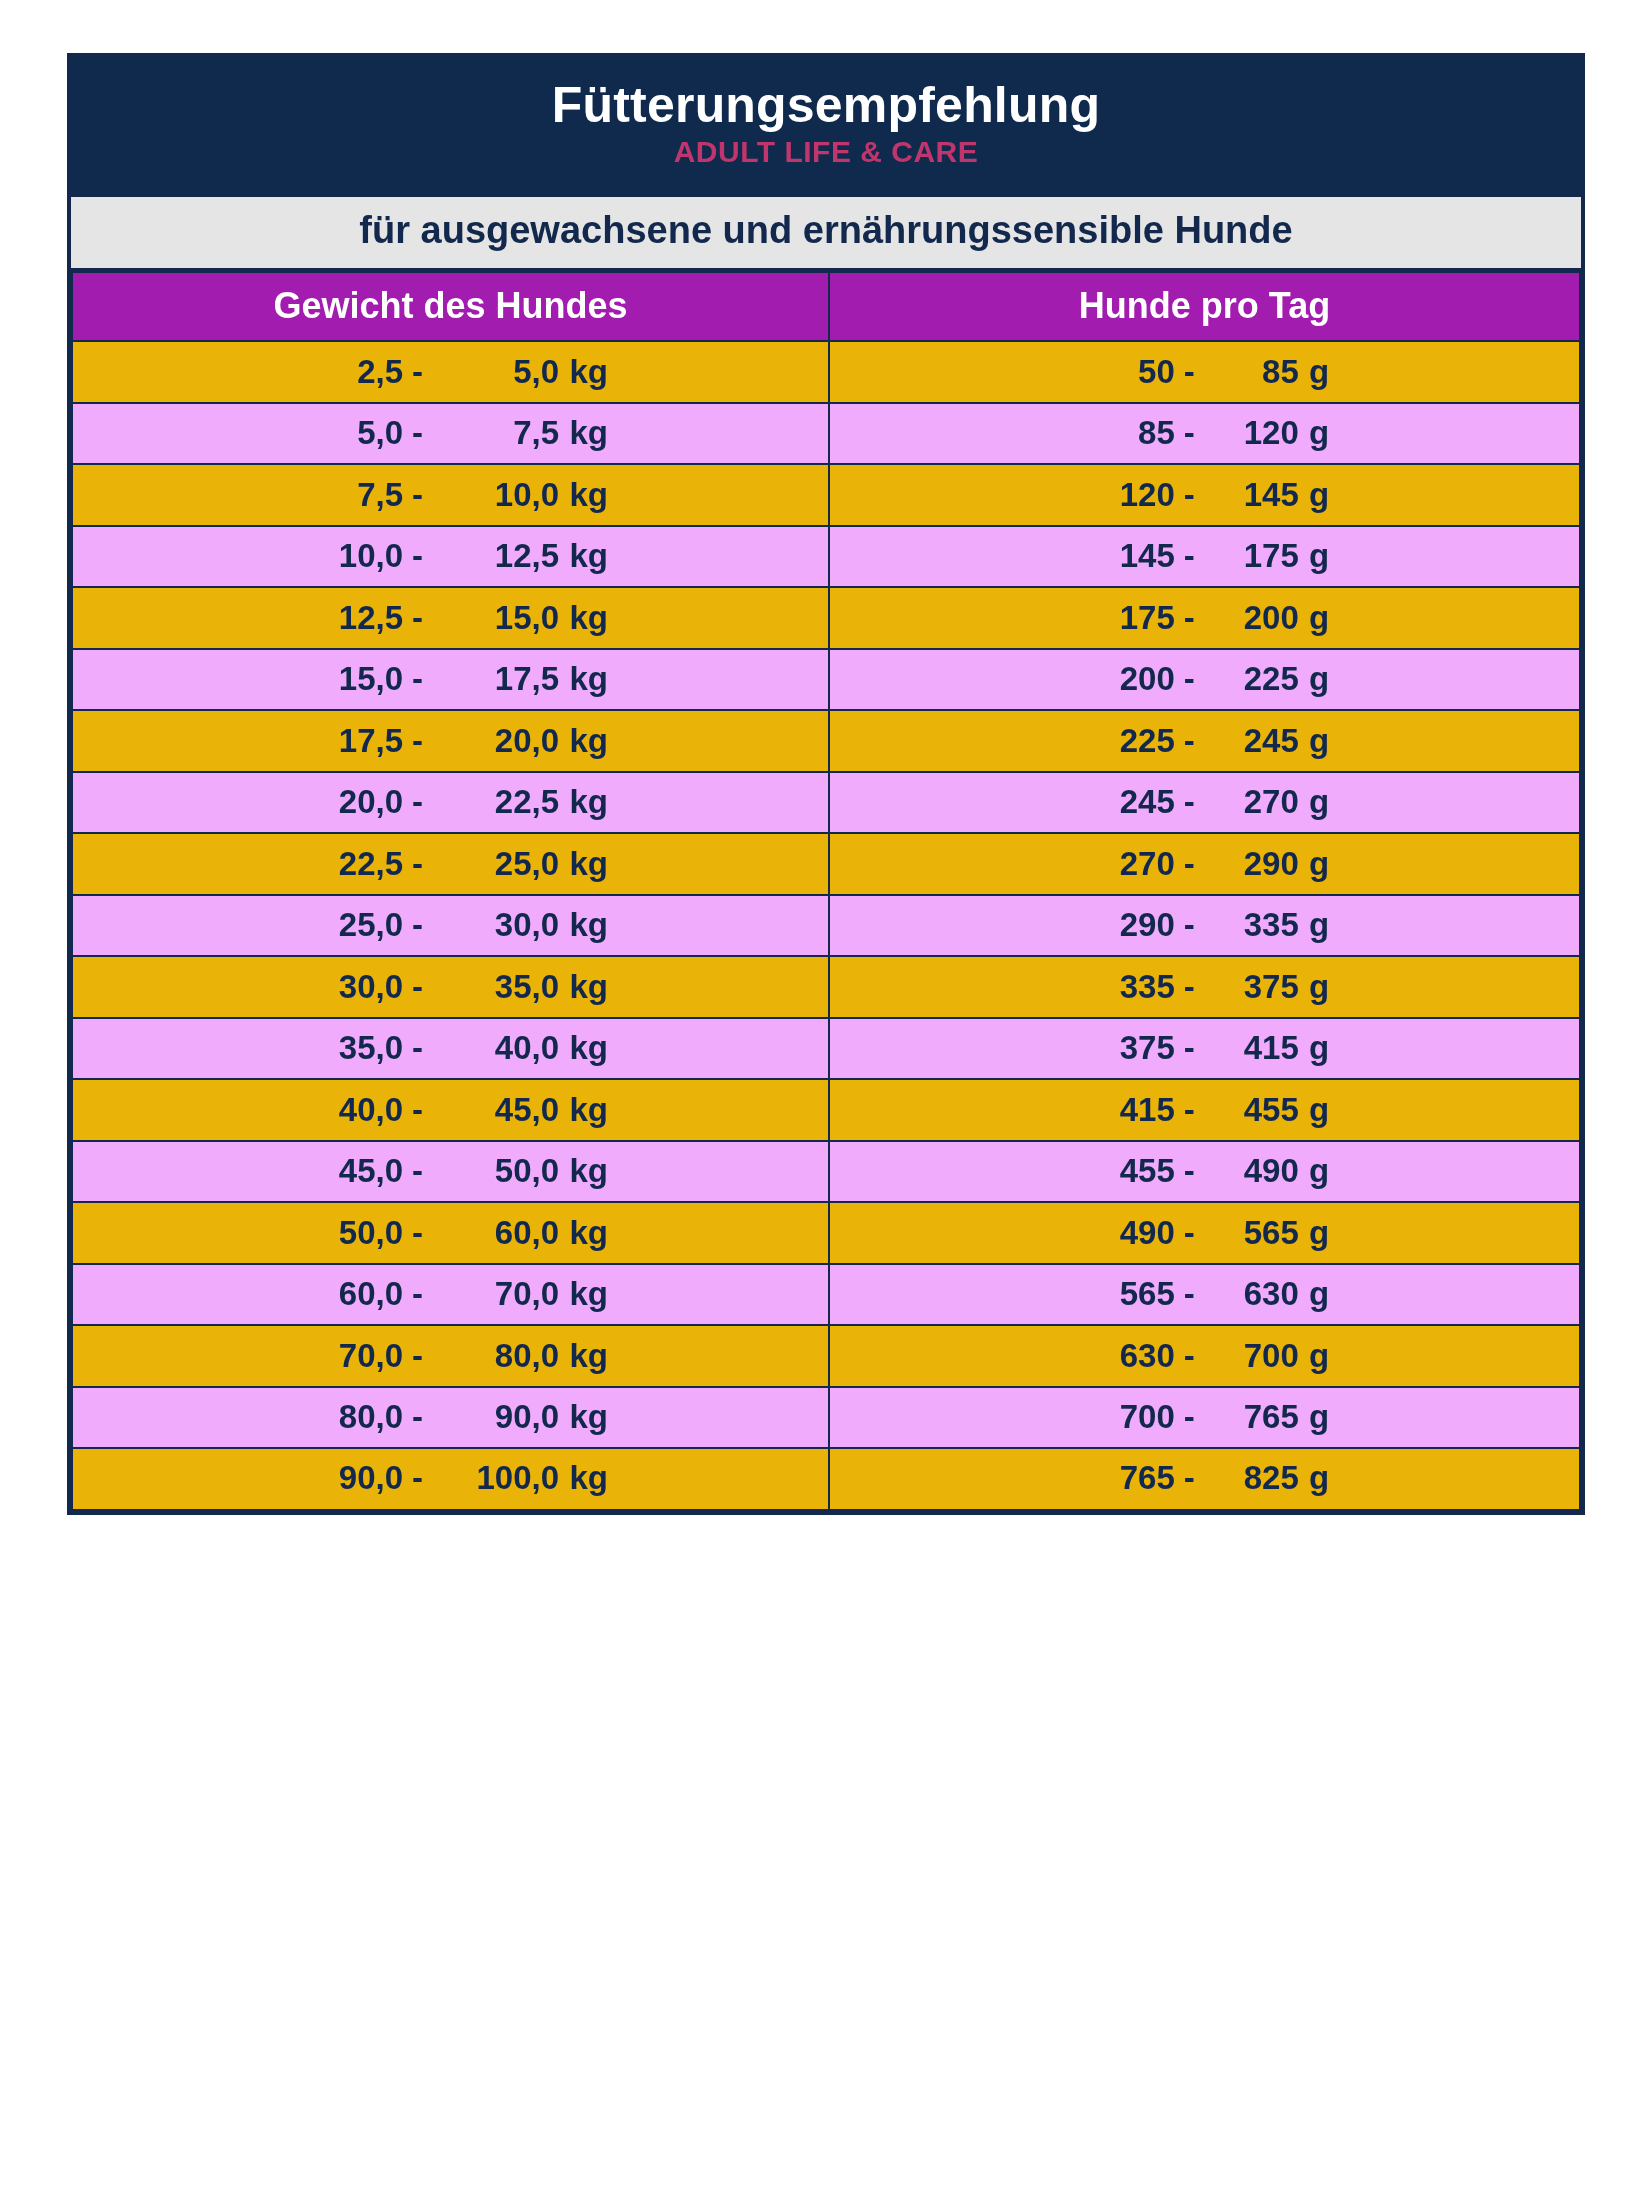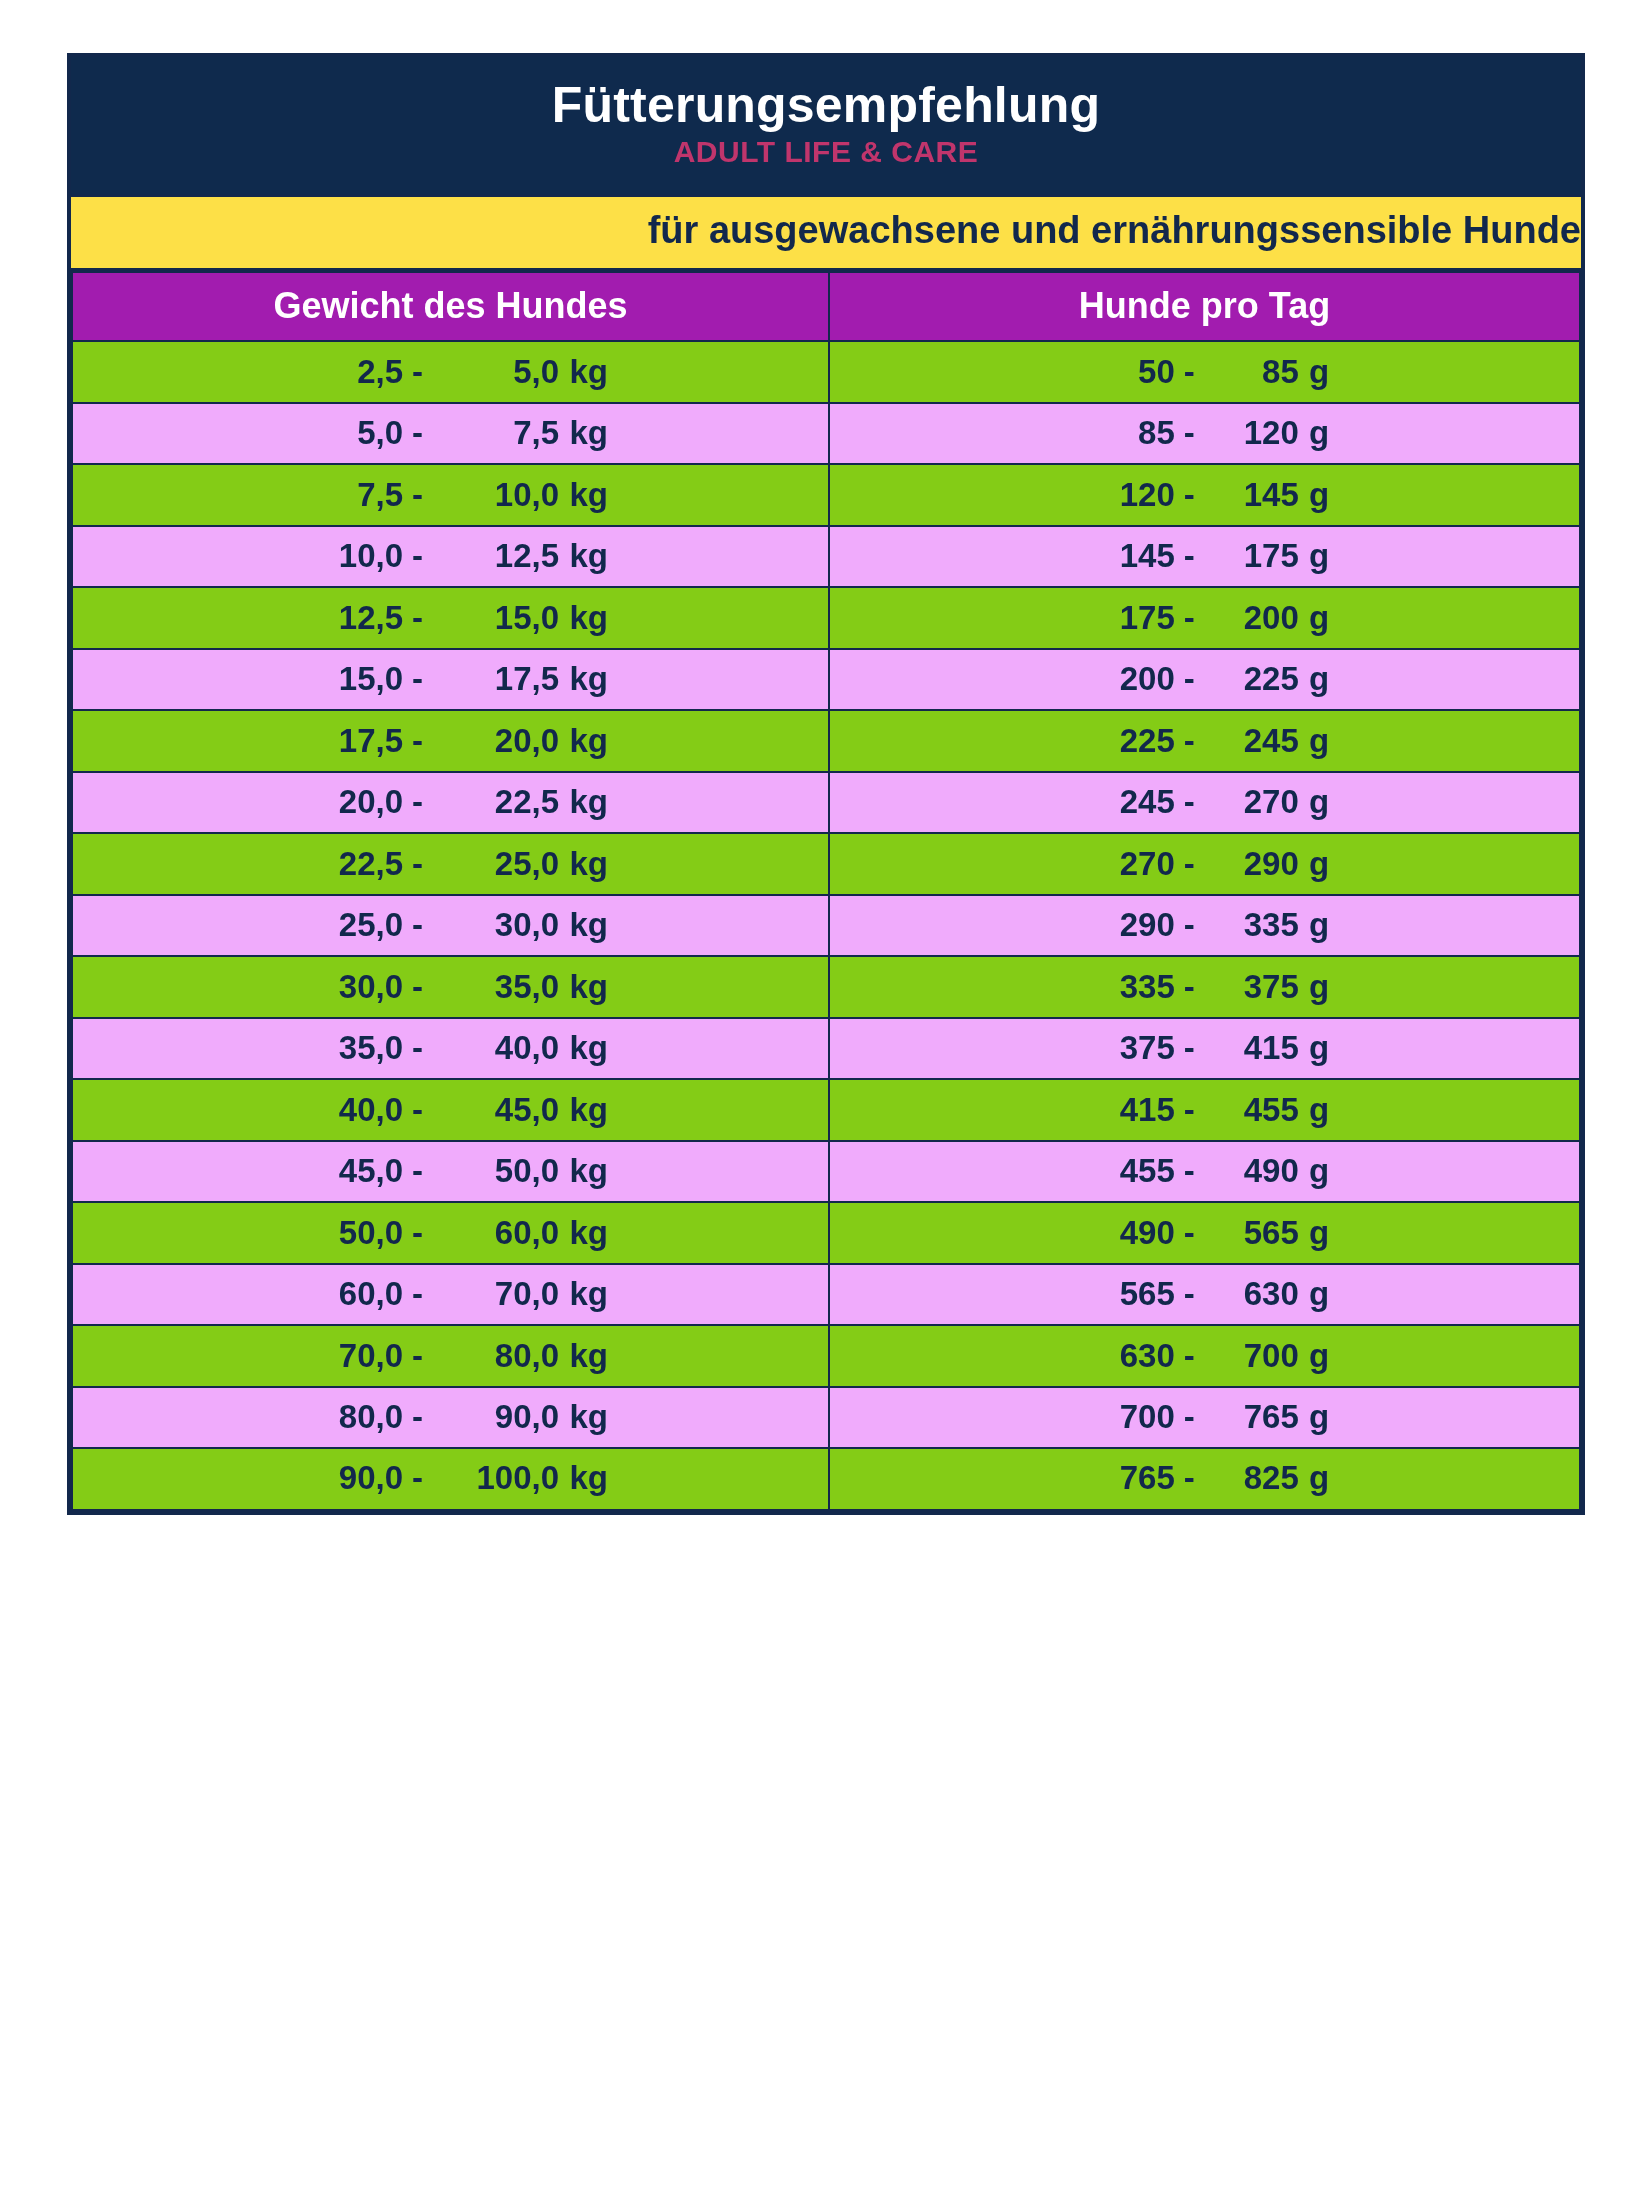--- a/index.html
+++ b/index.html
@@ -40,24 +40,24 @@
   .title-sub {
     color: #c0356c;
     font-size: 30px;
     font-weight: bold;
     line-height: 1.06;
     letter-spacing: 0.5px;
     margin-top: 3.4px;
   }
 
   .subtitle-block {
-    background: #fde047;
+    background: #e5e5e5;
     border-top: 3.4px solid #12284c;
     border-bottom: 3.4px solid #12284c;
-    text-align: right;
+    text-align: center;
     padding: 13.8px 0 15.5px 0;
   }
   .subtitle-text {
     color: #12284c;
     font-size: 38px;
     font-weight: bold;
     line-height: 1.1;
   }
 
   
@@ -80,21 +80,21 @@
   }
   table.feeding td {
     color: #12284c;
     font-size: 33px;
     font-weight: bold;
     padding: 10.3px 0 11.2px 0;
     border: 2.6px solid #12284c;
     text-align: center;
     white-space: pre;
   }
-  table.feeding tr.odd td { background: #84cc16; margin-top: 21px; }
+  table.feeding tr.odd td { background: #eab308; margin-top: 21px; }
   table.feeding tr.even td { background: #f0abfc; }
 
   .cellwrap {
     display: inline-block;
     text-align: left;
     min-width: 258px;
   }
   .cellwrap .num-a {
     display: inline-block;
     width: 110px;

